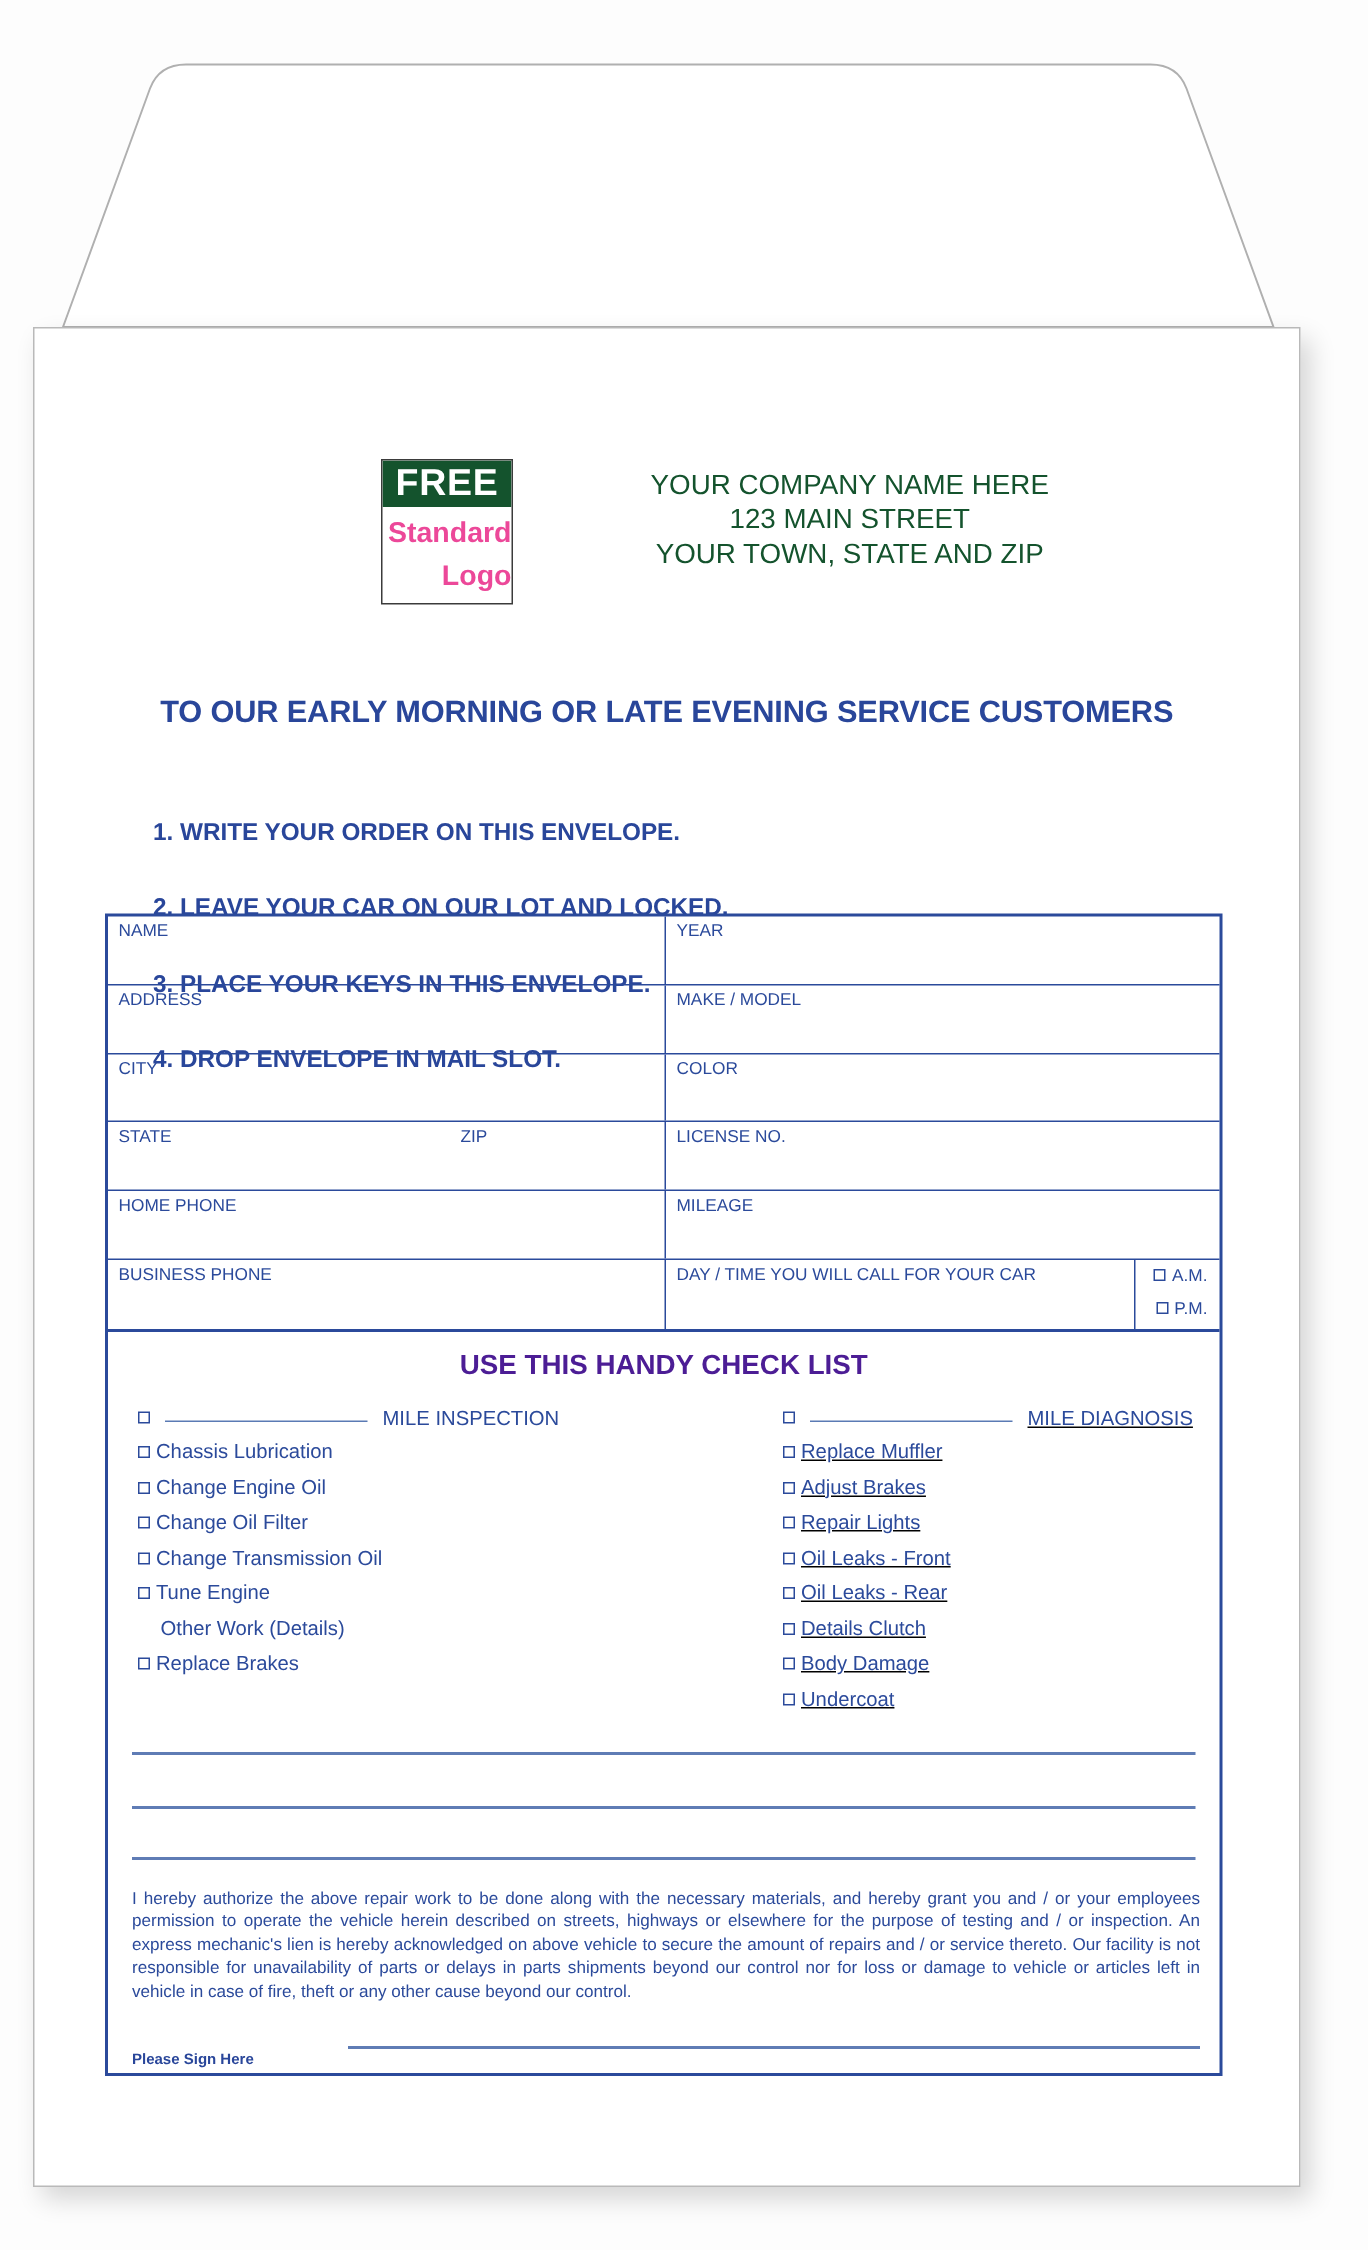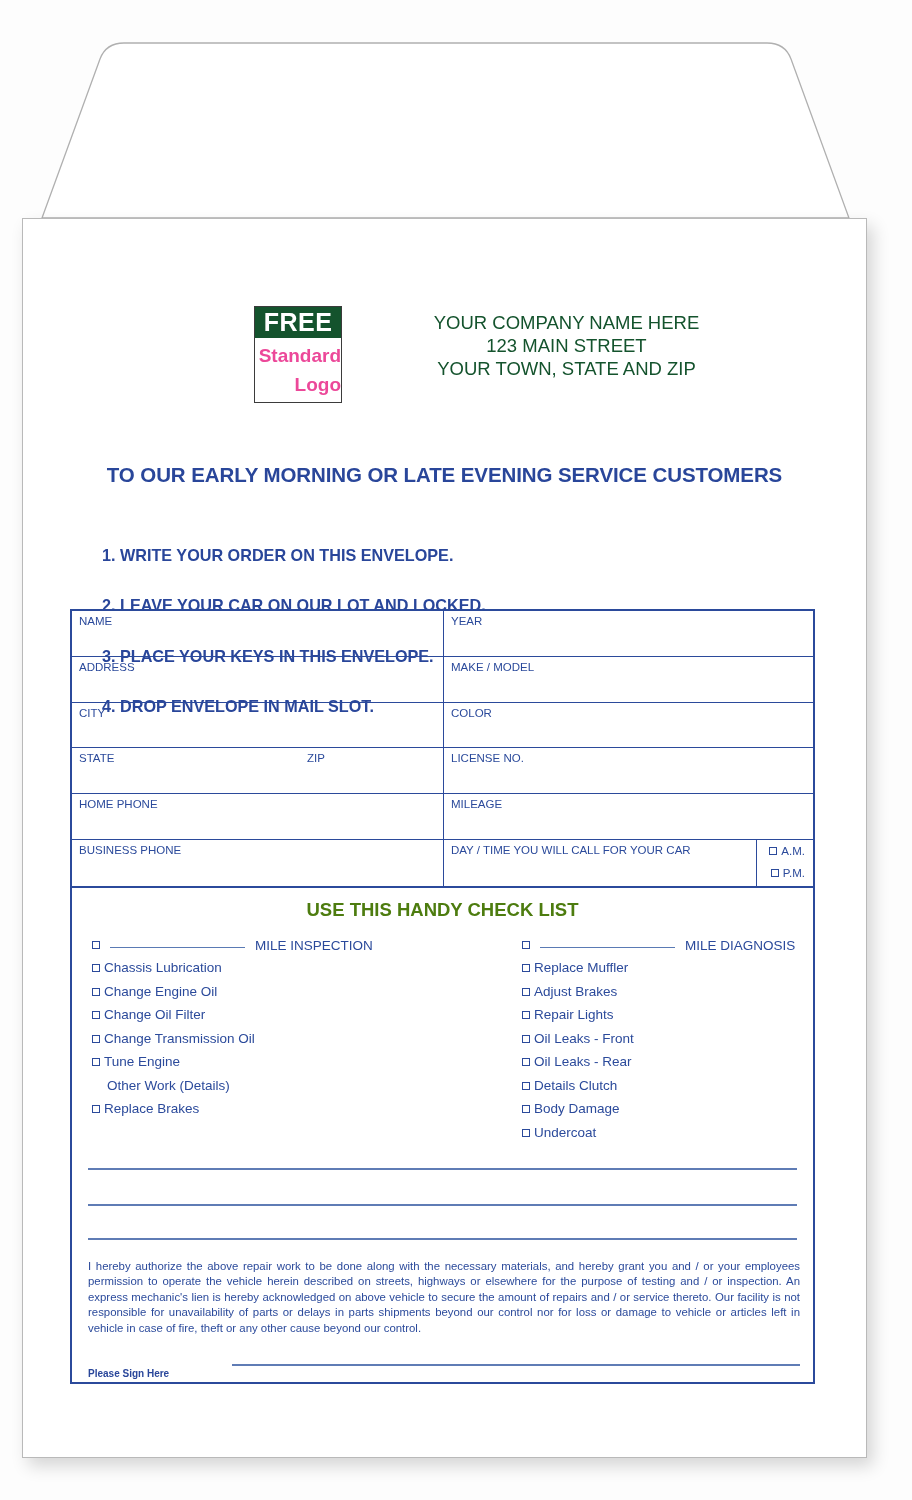--- a/index.html
+++ b/index.html
@@ -242,32 +242,32 @@
     width: 741px;
     height: 1.5px;
     background: #2b4a9b;
   }
   #checklist-title {
     position: absolute;
     left: 0;
     top: 288px;
     width: 741px;
     text-align: center;
-    color: #4d7c0f;
+    color: #4c1d95;
     font-weight: bold;
     font-size: 18.5px;
     font-family: "Liberation Sans", sans-serif;
   }
   .cl-col {
     position: absolute;
     top: 325px;
     width: 360px;
   }
   #cl-col-left { left: 20px; }
-  #cl-col-right { left: 450px; }
+  #cl-col-right { left: 450px; text-decoration: underline; }
 
   .cl-head {
     position: relative;
     height: 24px;
     color: #2b4a9b;
     font-size: 13.5px;
     font-family: "Liberation Sans", sans-serif;
     white-space: nowrap;
   }
   .cl-head .cbox { margin-right: 0; vertical-align: 1px; }

